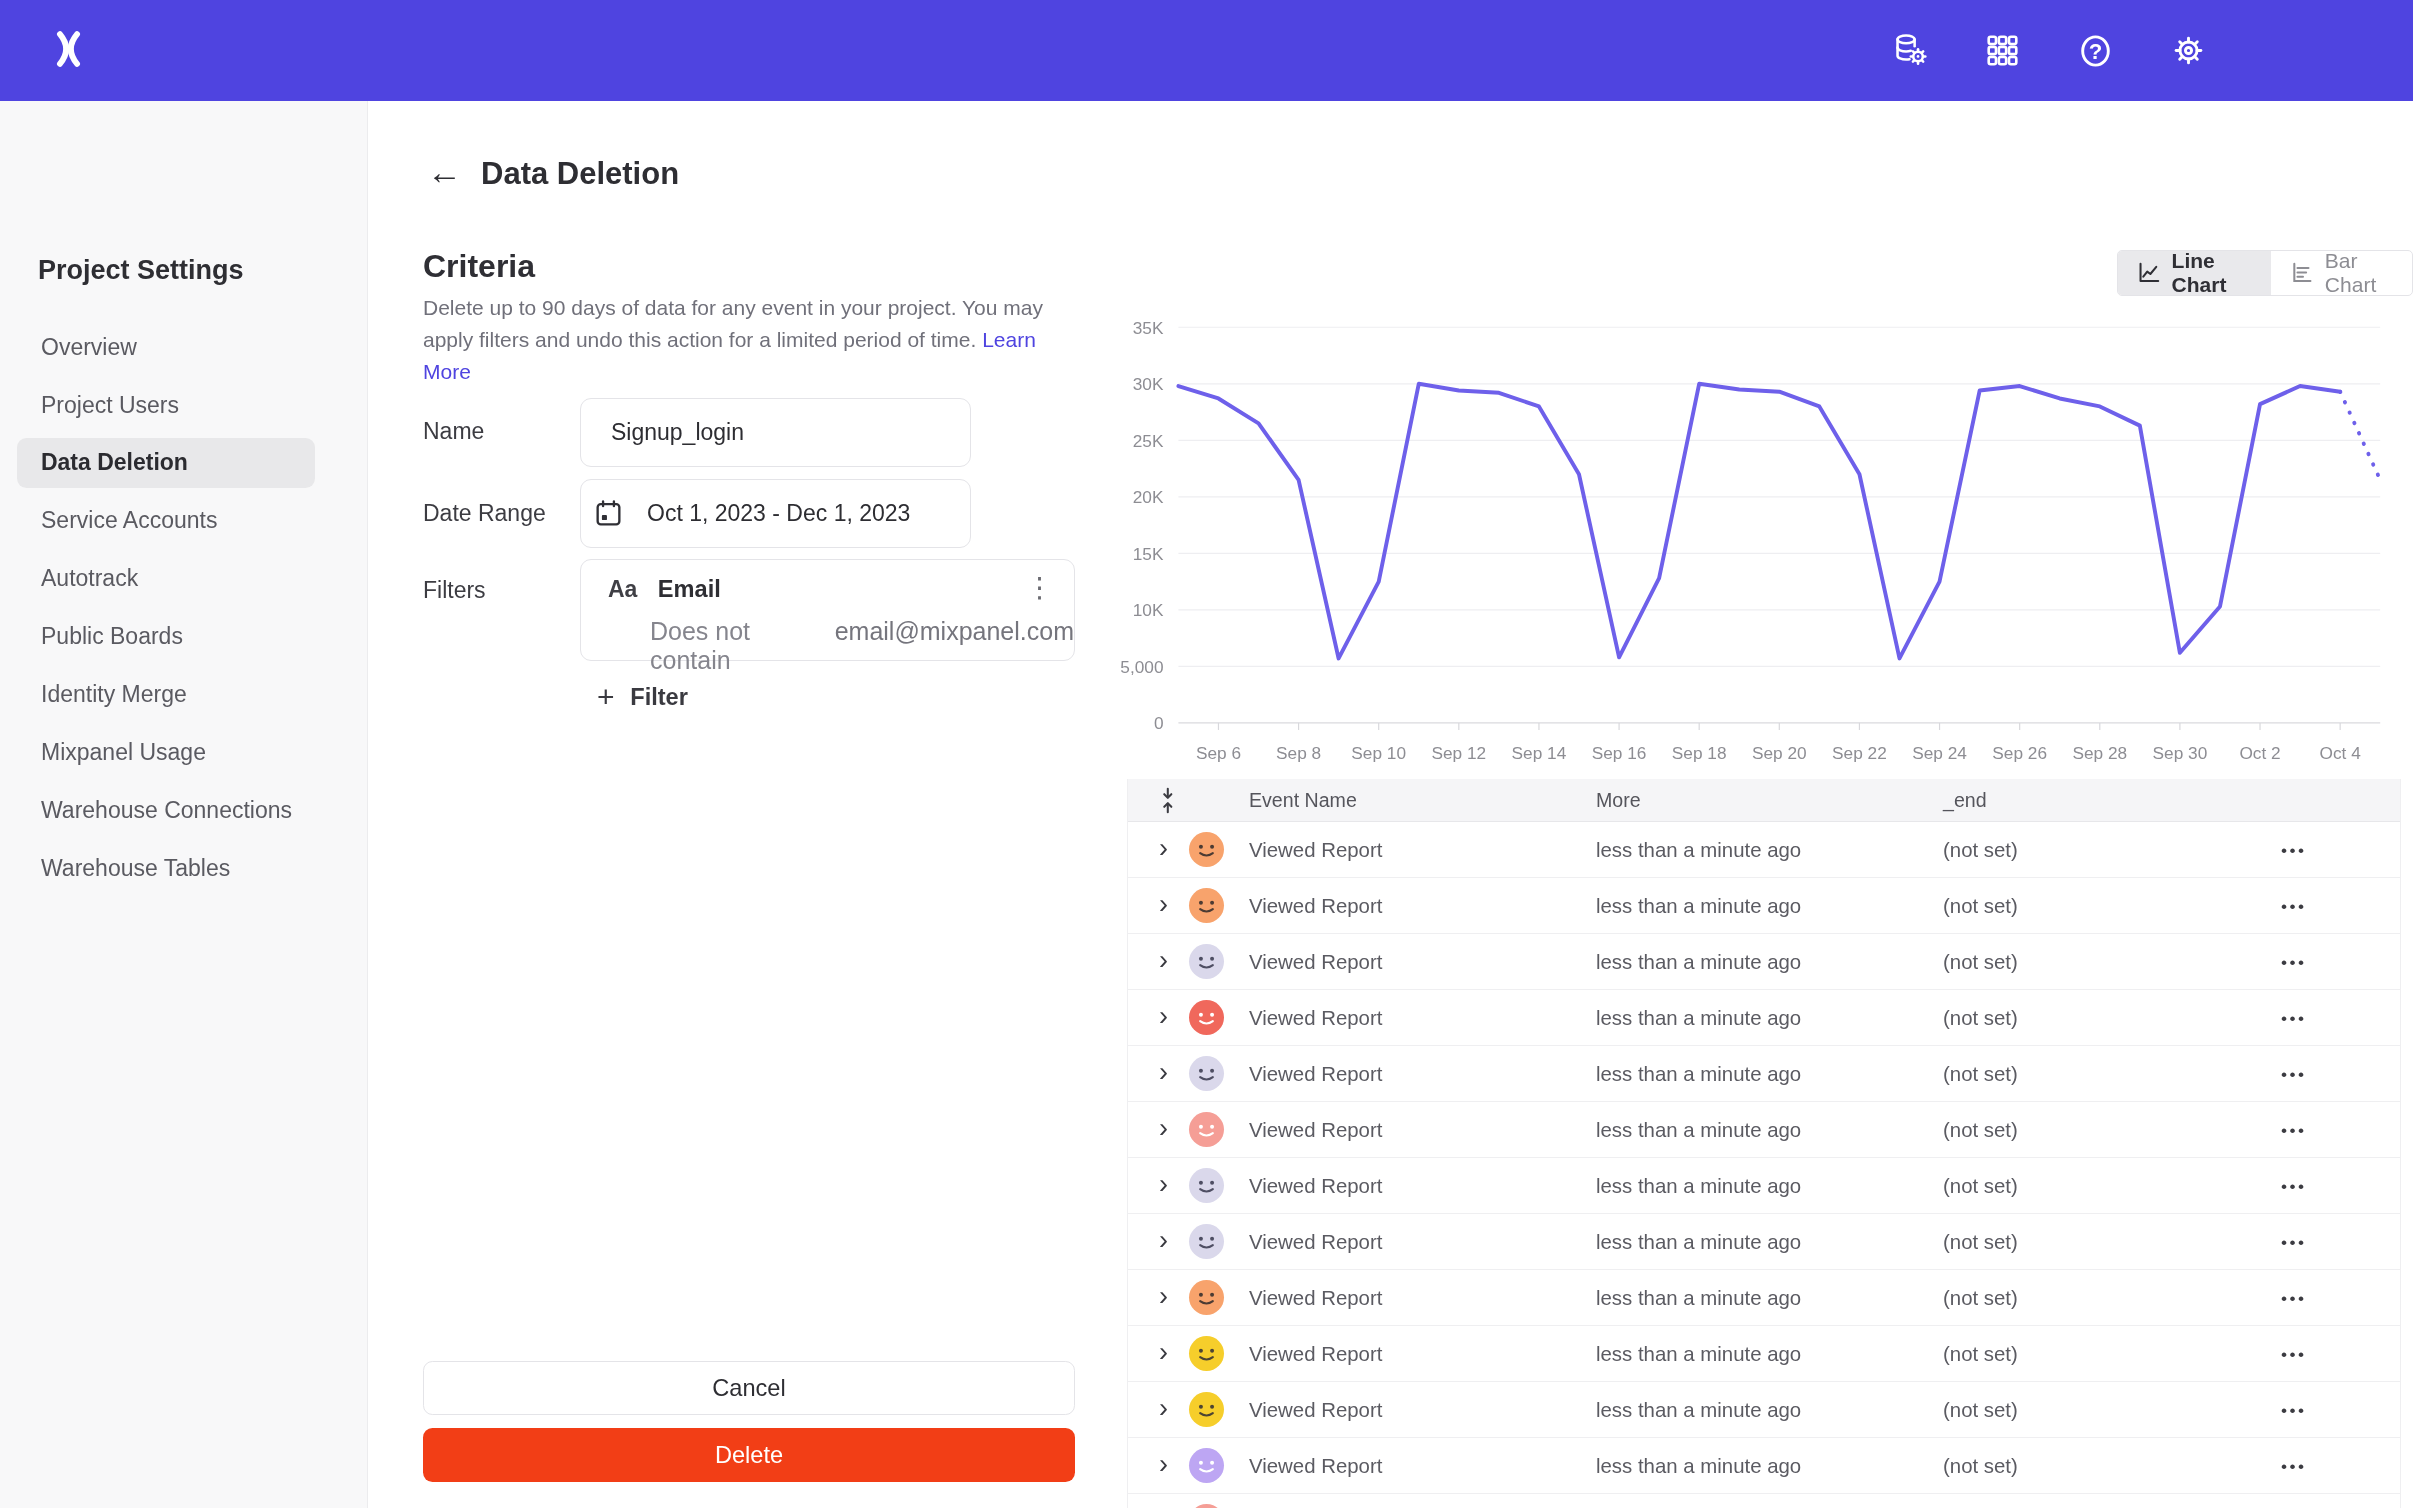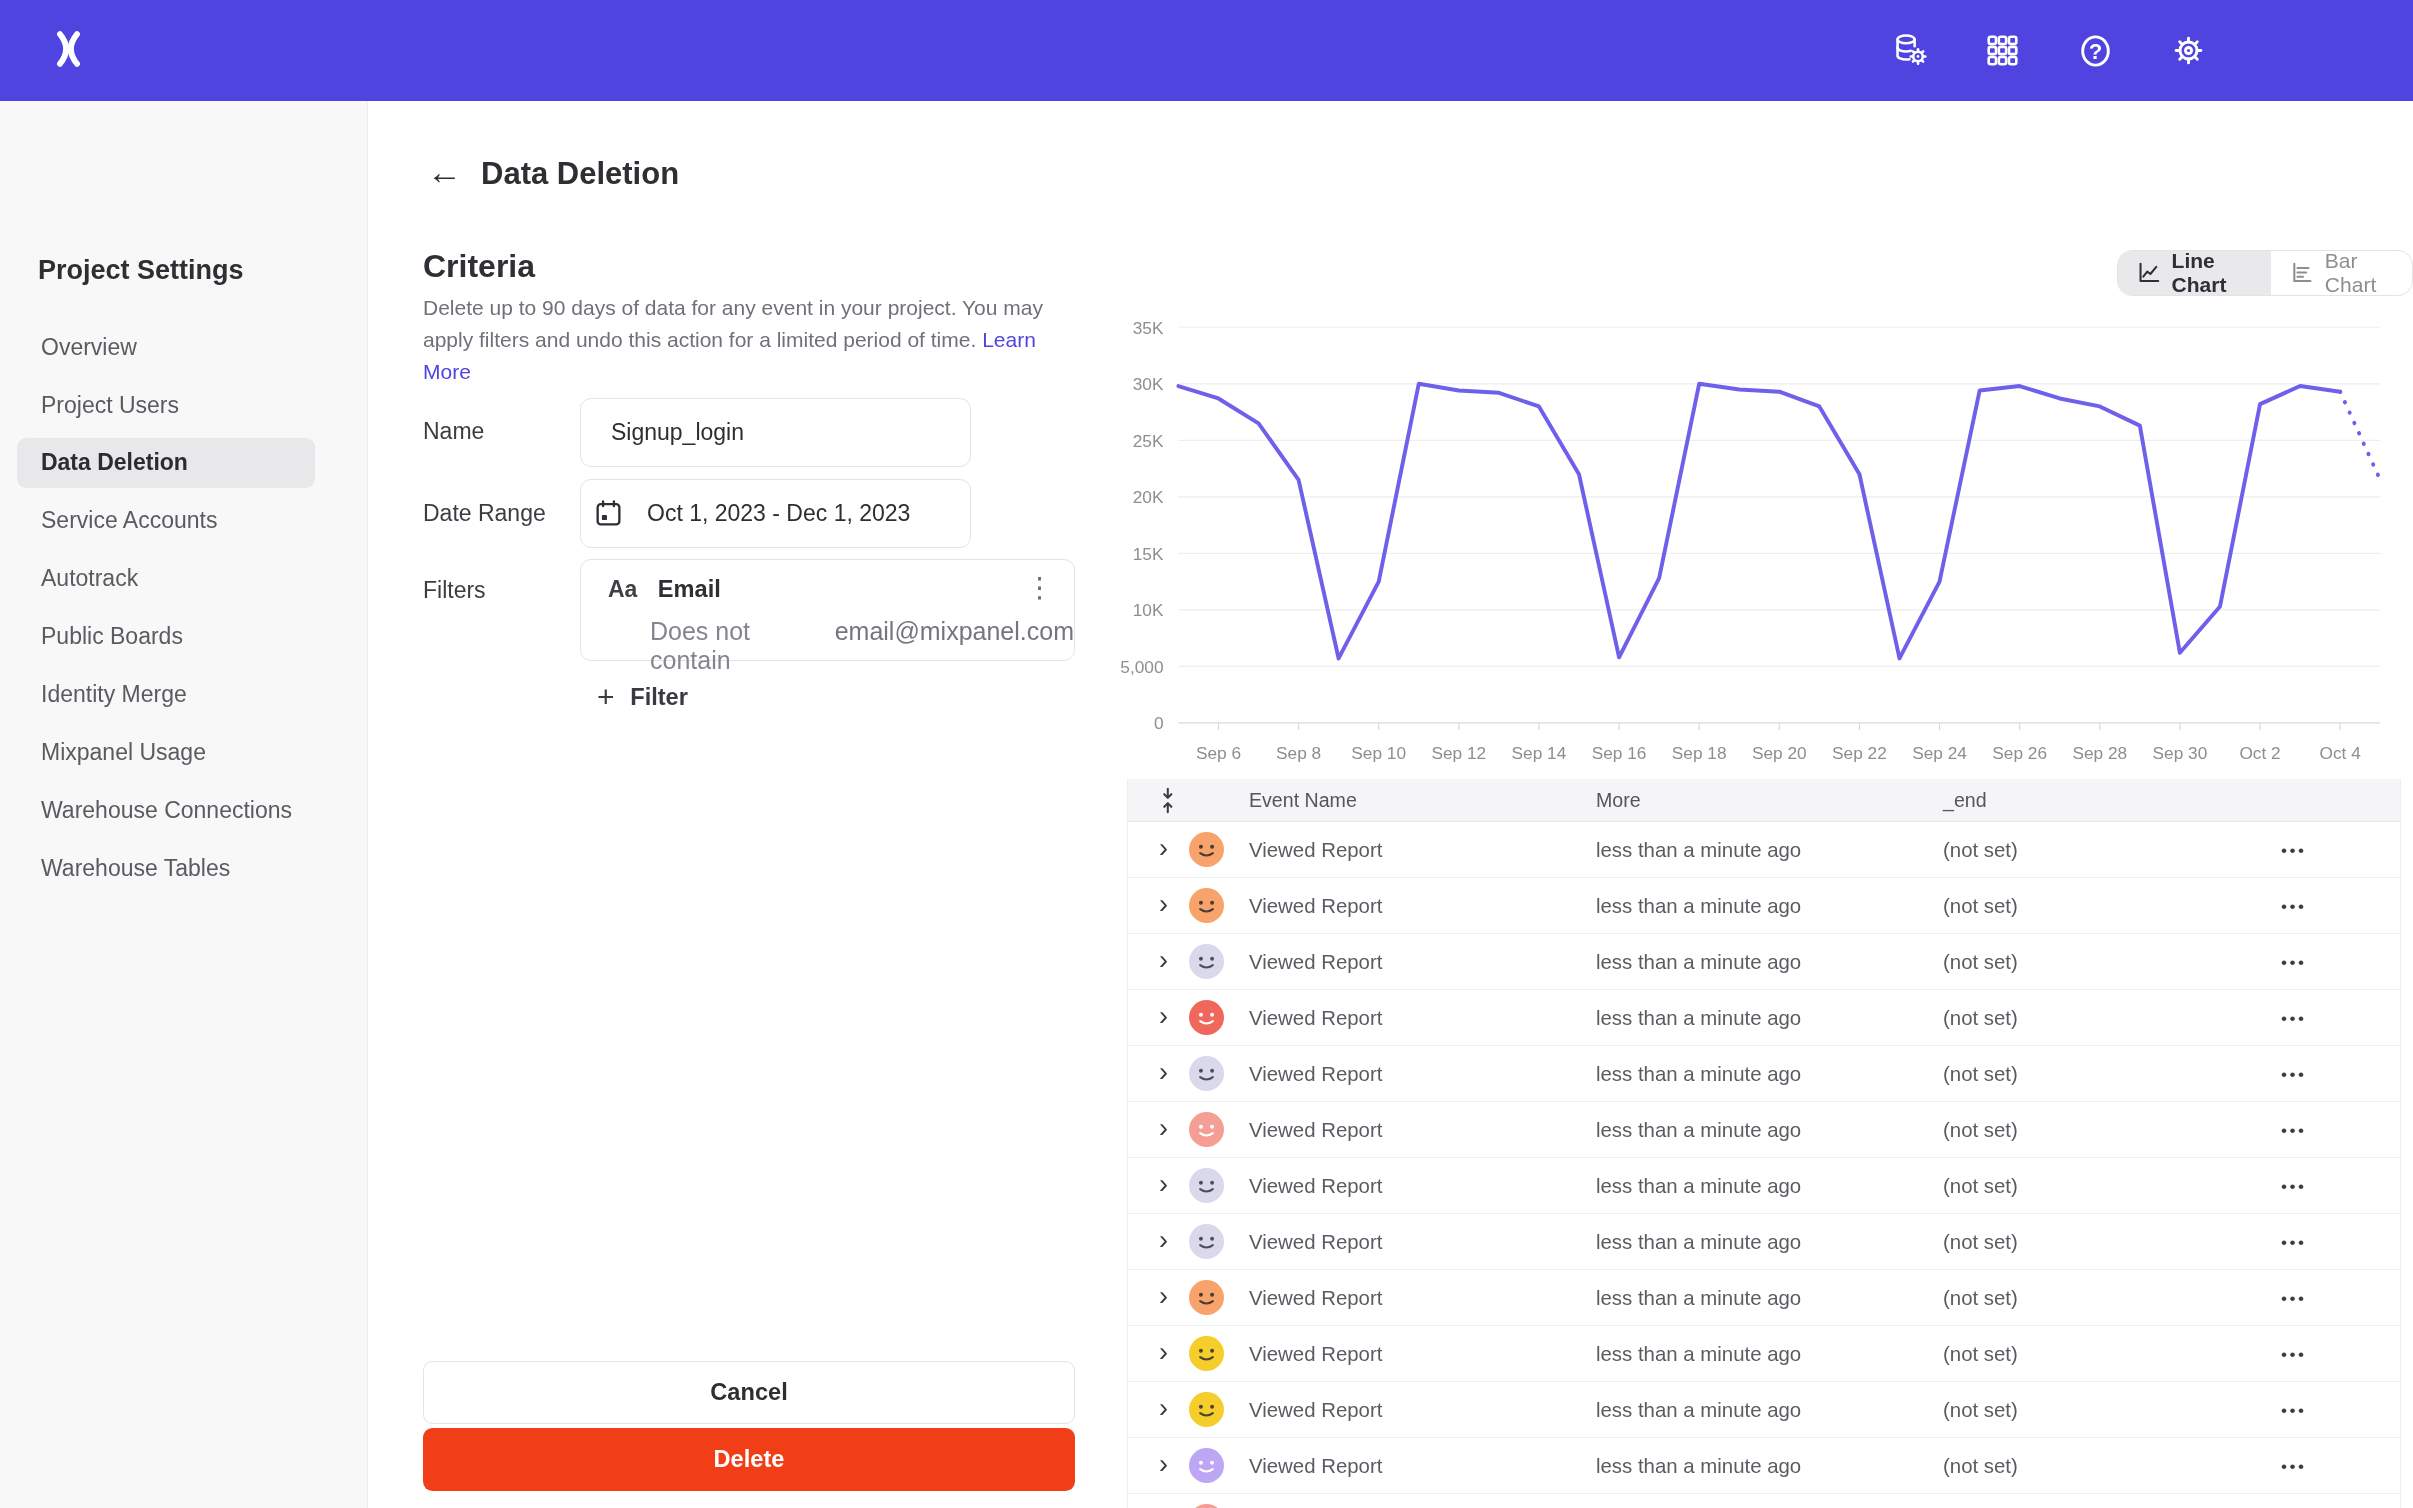--- a/index.html
+++ b/index.html
@@ -39,27 +39,27 @@
   input.inp-name{font-family:"Liberation Sans",sans-serif;}
   .inp-date{top:479px;padding:0 12px;gap:23px;cursor:pointer;}
   .filter-card{left:580px;top:559px;width:495px;height:102px;border:1.6px solid #E4E4E8;border-radius:11px;background:#fff;box-sizing:border-box;}
   .fc-line1{position:absolute;left:27px;top:15.7px;display:flex;align-items:center;gap:20.4px;}
   .fc-aa{font-size:23px;font-weight:600;color:#3f3f45;}
   .fc-prop{font-size:23.6px;font-weight:600;color:#2e2e33;}
   .fc-kebab{position:absolute;right:20.4px;top:14px;font-size:28px;color:#6a6a71;cursor:pointer;line-height:28px;}
   .fc-line2{position:absolute;left:69px;top:57px;font-size:25px;color:#85858D;display:flex;gap:22px;}
   .addfilter{left:597px;top:682px;display:flex;align-items:center;gap:15.7px;font-size:23.6px;font-weight:600;color:#3a3a40;cursor:pointer;}
   .addfilter .plus{font-size:30px;font-weight:400;line-height:30px;}
-  .btn{left:423px;width:652px;height:63px;border-radius:9.4px;display:flex;align-items:center;justify-content:center;
-     font-size:23.6px;font-weight:700;box-sizing:border-box;cursor:pointer;}
+  .btn{left:423px;width:652px;height:54px;border-radius:9.4px;display:flex;align-items:center;justify-content:center;
+     font-size:23.6px;font-weight:400;box-sizing:border-box;cursor:pointer;}
   .btn-cancel{top:1361px;background:#fff;border:1.6px solid #E4E4E8;color:#2e2e33;}
   .btn-delete{top:1428px;background:#F23E16;color:#fff;}
 
   
-  .toggle{left:2117px;top:250px;display:flex;border:1.6px solid #E4E4E8;border-radius:15px;overflow:hidden;background:#fff;}
+  .toggle{left:2117px;top:250px;display:flex;border:1.6px solid #E4E4E8;border-radius:5px;overflow:hidden;background:#fff;}
   .tg{display:flex;align-items:center;gap:11px;padding:0 19px;height:44px;font-size:21px;cursor:pointer;}
   .tg.active{background:#E9E9EC;color:#2f2f35;font-weight:600;}
   .tg.inactive{color:#8d8d93;border-left:1.6px solid #E9E9EC;}
 
   
   .chart{left:1116px;top:310px;}
   .ax{font-size:22px;fill:#8d8d93;}
   .table{left:1127px;top:779px;width:1274px;height:729px;overflow:hidden;border-left:0.8px solid #EFEFF1;border-right:0.8px solid #EFEFF1;box-sizing:border-box;}
   .thead{height:42px;background:#F5F5F7;border-bottom:0.8px solid #E7E7EA;position:relative;display:flex;align-items:center;font-size:19.6px;color:#55555C;}
   .th-sort{position:absolute;left:28px;top:7.9px;cursor:pointer;}

